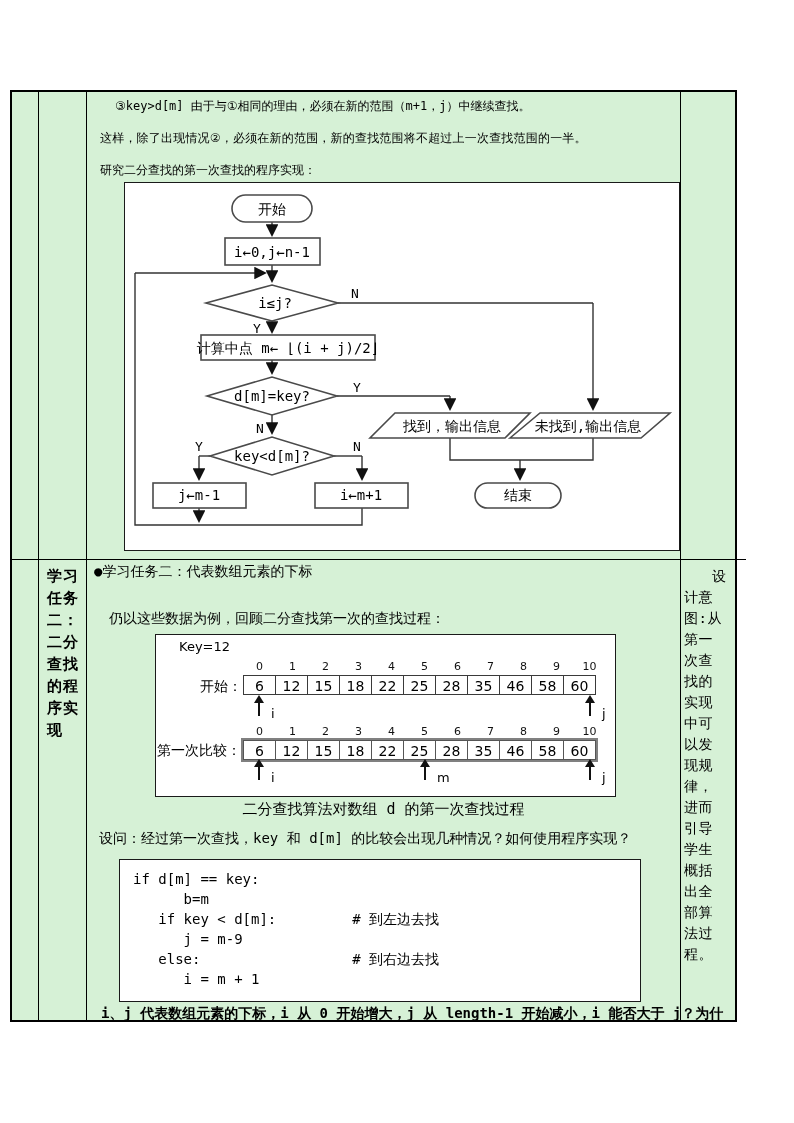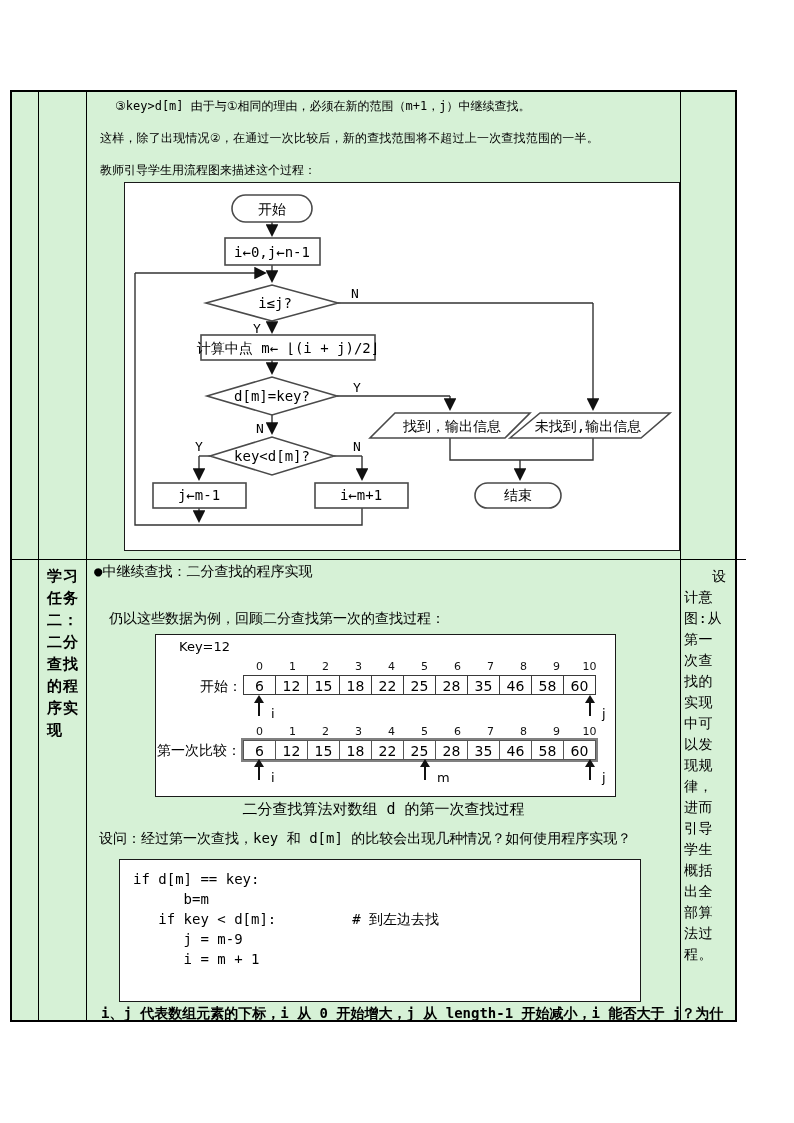--- a/index.html
+++ b/index.html
@@ -67,22 +67,22 @@
 </head>
 <body>
 
 <div id="page">
   <div id="doc-table">
 
     <div class="cell"></div>
     <div class="cell"></div>
     <div class="cell">
       <div class="para" id="para1">③key&gt;d[m] 由于与①相同的理由，必须在新的范围（m+1，j）中继续查找。</div>
-      <div class="para" id="para2">这样，除了出现情况②，在通过一次比较后，新的查找范围将不超过上一次查找范围的一半。</div>
-      <div class="para" id="para3">教师引导学生用流程图来描述这个过程：</div>
+      <div class="para" id="para2">这样，除了出现情况②，必须在新的范围，新的查找范围将不超过上一次查找范围的一半。</div>
+      <div class="para" id="para3">研究二分查找的第一次查找的程序实现：</div>
 
       <div id="flowchart-box">
         <svg width="554" height="367" viewBox="0 0 554 367">
           <defs>
             <marker id="ah" viewBox="0 0 10 10" refX="8.5" refY="5" markerWidth="9" markerHeight="9" orient="auto">
               <path d="M0,0 L10,5 L0,10 z" fill="#111"></path>
             </marker>
           </defs>
 
           <line class="fc-line" x1="147" y1="39" x2="147" y2="52" marker-end="url(#ah)"></line>
@@ -136,21 +136,21 @@
         </svg>
       </div>
     </div>
     <div class="cell last-col"></div>
 
     <div class="cell last-row"></div>
     <div class="cell last-row">
       <div class="side-label">学习任务二：二分查找的程序实现</div>
     </div>
     <div class="cell last-row">
-      <div class="t-line" id="task-heading">●中继续查找：二分查找的程序实现</div>
+      <div class="t-line" id="task-heading">●学习任务二：代表数组元素的下标</div>
       <div class="t-line" id="task-intro">仍以这些数据为例，回顾二分查找第一次的查找过程：</div>
 
       <div id="diagram-box">
         <div id="diagram-key">Key=12</div>
         <div class="idx-row" style="top:25px" id="idx-start">
             <div class="idx">0</div>
             <div class="idx">1</div>
             <div class="idx">2</div>
             <div class="idx">3</div>
             <div class="idx">4</div>
@@ -217,20 +217,21 @@
       </div>
 
       <div id="diagram-caption">二分查找算法对数组 d 的第一次查找过程</div>
       <div class="t-line" id="task-question">设问：经过第一次查找，key 和 d[m] 的比较会出现几种情况？如何使用程序实现？</div>
 
       <div id="code-box">
           <div class="code-line">if d[m] == key:</div>
           <div class="code-line">      b=m</div>
           <div class="code-line">   if key &lt; d[m]:         # 到左边去找</div>
           <div class="code-line">      j = m-9</div>
+          <div class="code-line">   else:                  # 到右边去找</div>
           <div class="code-line">      i = m + 1</div>
         </div>
 
       <div class="t-line" id="task-note">i、j 代表数组元素的下标，i 从 0 开始增大，j 从 length-1 开始减小，i 能否大于 j？为什</div>
     </div>
     <div class="cell last-col last-row">
       <div class="intent-text">设计意图:从第一次查找的实现中可以发现规律，进而引导学生概括出全部算法过程。</div>
     </div>
 
   </div>

